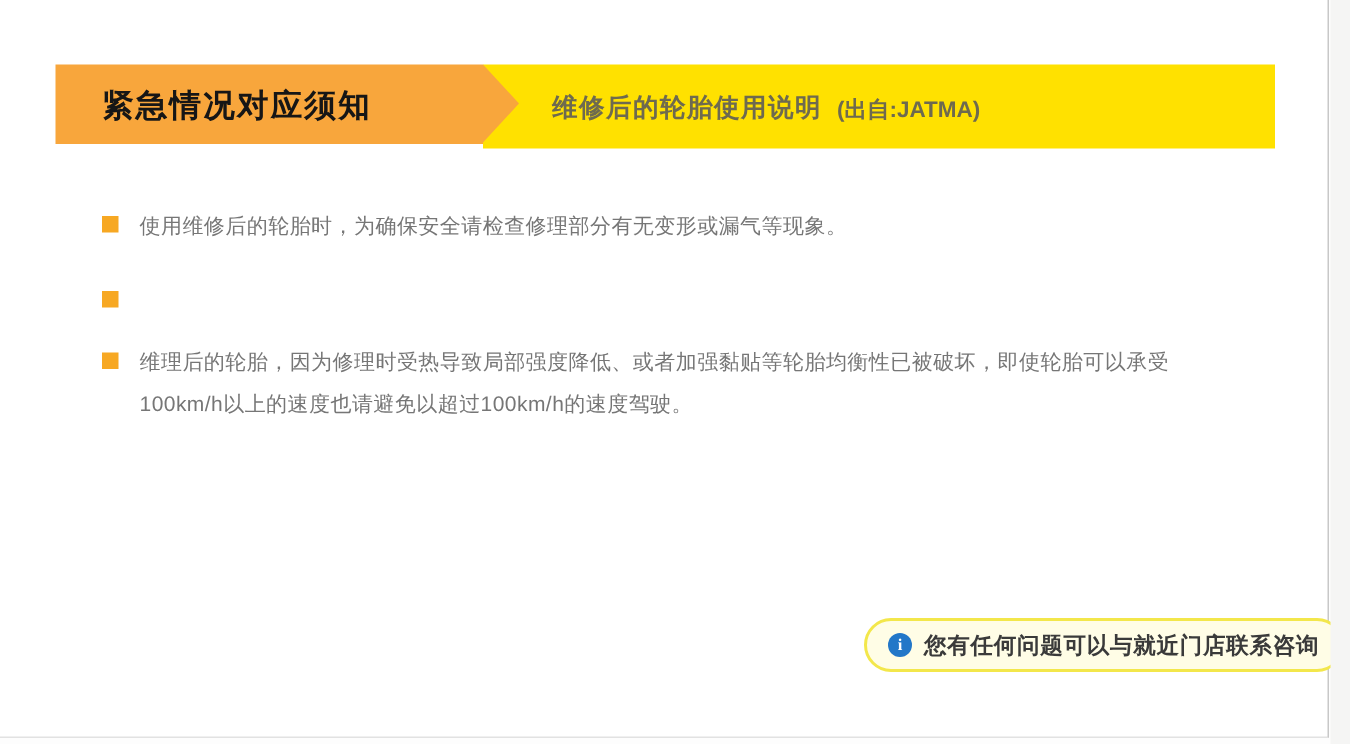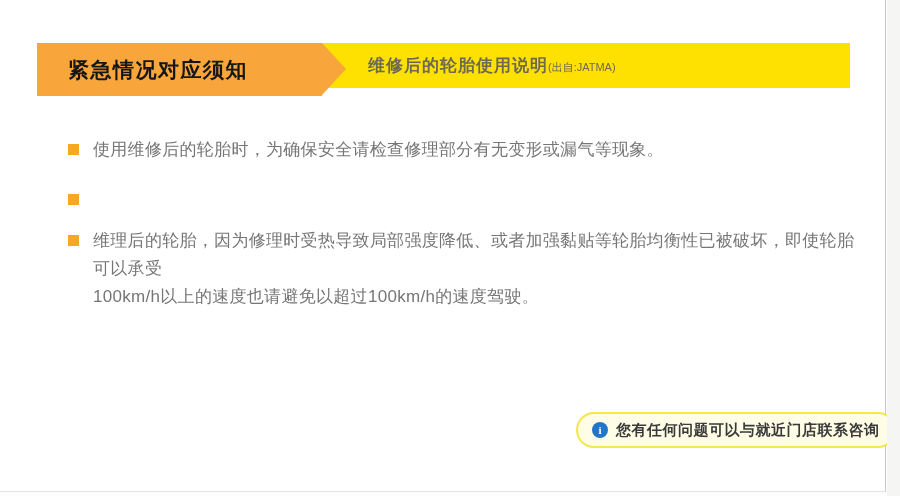--- a/index.html
+++ b/index.html
@@ -41,51 +41,51 @@
     border-bottom:26.5px solid transparent;
     border-left:24px solid var(--band-orange,#F8A63C);
     z-index:2;
   }
   .page-title {
     font-size:21px; font-weight:bold;
     color:#161616; letter-spacing:1.5px;
     white-space:nowrap;
   }
   .band-yellow {
-    width:528px; height:45px;
+    width:528px; height:56px;
     background:var(--band-yellow,#FFE100);
     display:flex; align-items:center;
     padding-left:46px;
   }
   .section-subtitle {
     font-size:17px; font-weight:bold;
     color:var(--subtitle-text,#6E6A4F);
     letter-spacing:1px; white-space:nowrap;
   }
   .subtitle-source {
-    font-size:11px; font-weight:normal;
+    font-size:15px; font-weight:bold;
     color:var(--subtitle-text,#6E6A4F);
-    margin-top:4px;
+    margin-left:10px; margin-top:4px;
     white-space:nowrap;
   }
   
   .notes-list {
     position:absolute; left:68px; top:136px;
     width:790px; list-style:none;
   }
   .note-item {
     display:flex; margin-bottom:22px;
   }
   .note-bullet {
     flex:none; width:11px; height:11px;
     background:var(--bullet-orange,#F7A823);
     margin-top:8px; margin-right:14px;
   }
   .note-text {
-    font-size:17px; line-height:28px;
+    font-size:14px; line-height:28px;
     color:var(--body-text,#767676);
     letter-spacing:0.3px;
     white-space:pre-line;
   }
   
   .contact-pill {
     position:absolute; left:576px; top:412px;
     height:36px;
     display:inline-flex; align-items:center;
     background:#FFFDE6;

